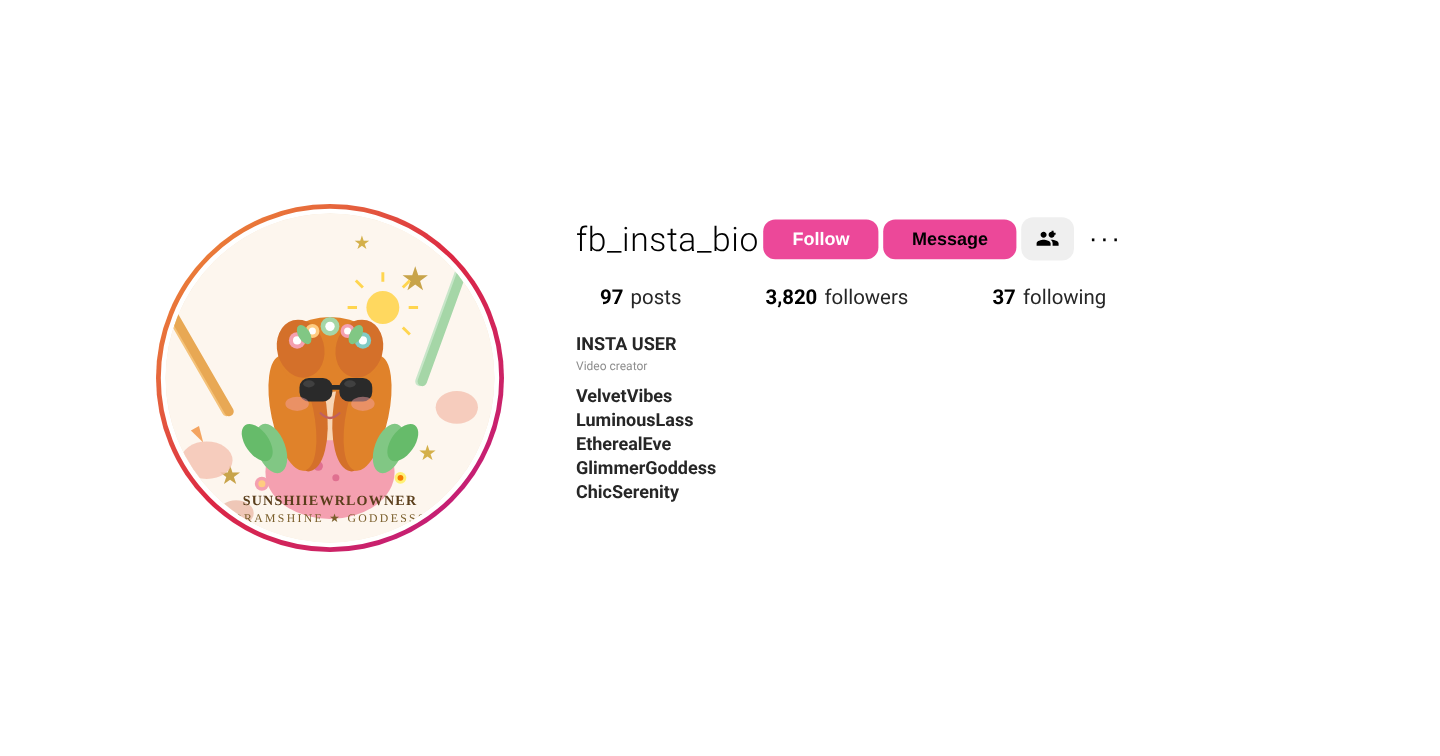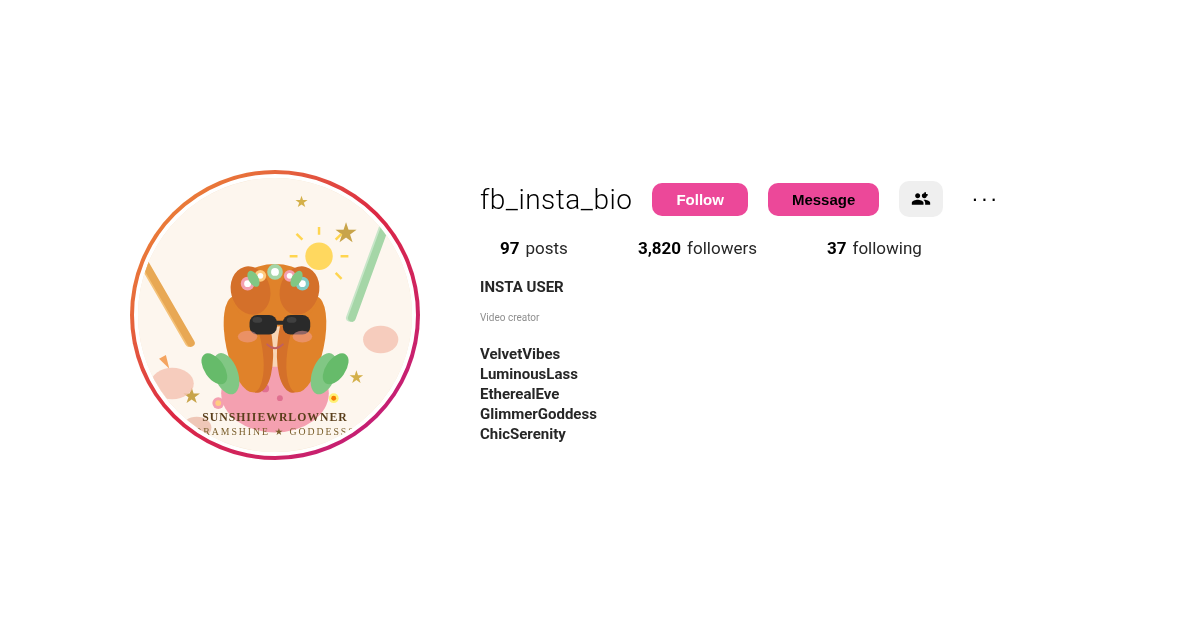--- a/index.html
+++ b/index.html
@@ -65,21 +65,21 @@
       flex: 1;
       display: flex;
       flex-direction: column;
       gap: 20px;
       padding-top: 10px;
     }
 
     .profile-header {
       display: flex;
       align-items: center;
-      gap: 20px;
+      gap: 4px;
       flex-wrap: wrap;
     }
 
     .username {
       font-size: 28px;
       font-weight: 300;
       color: #000000;
       letter-spacing: 0.5px;
     }
 
@@ -150,21 +150,21 @@
     }
 
     .stat-label {
       font-weight: 400;
       color: #262626;
     }
 
     .bio-section {
       display: flex;
       flex-direction: column;
-      gap: 16px;
+      gap: 4px;
     }
 
     .bio-name {
       font-size: 15px;
       font-weight: 700;
       color: #262626;
     }
 
     .bio-subtitle {
       font-size: 10px;

